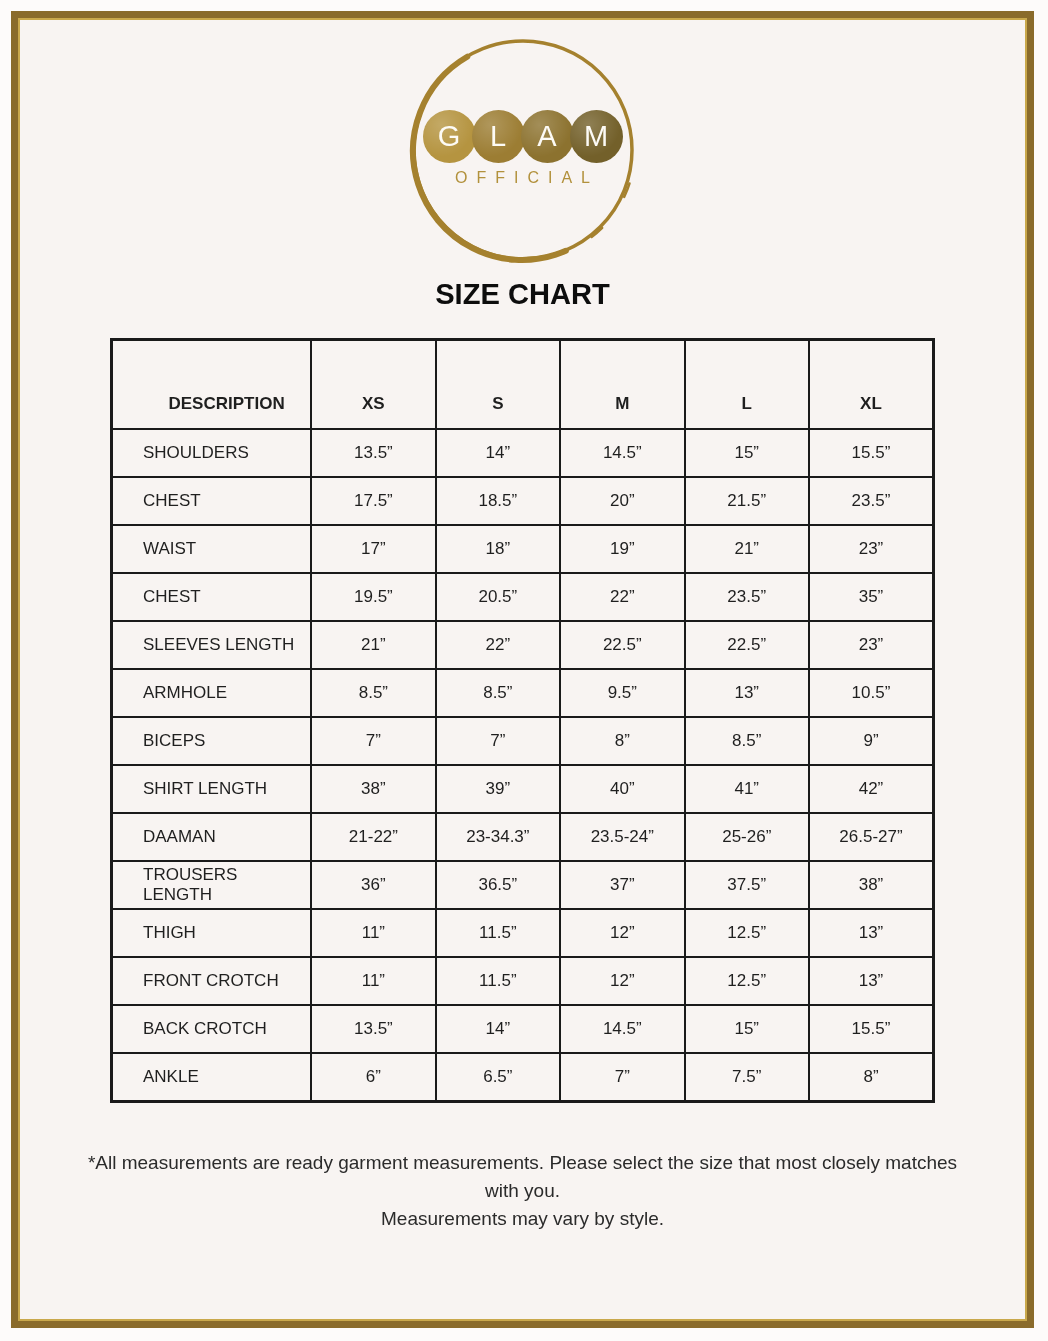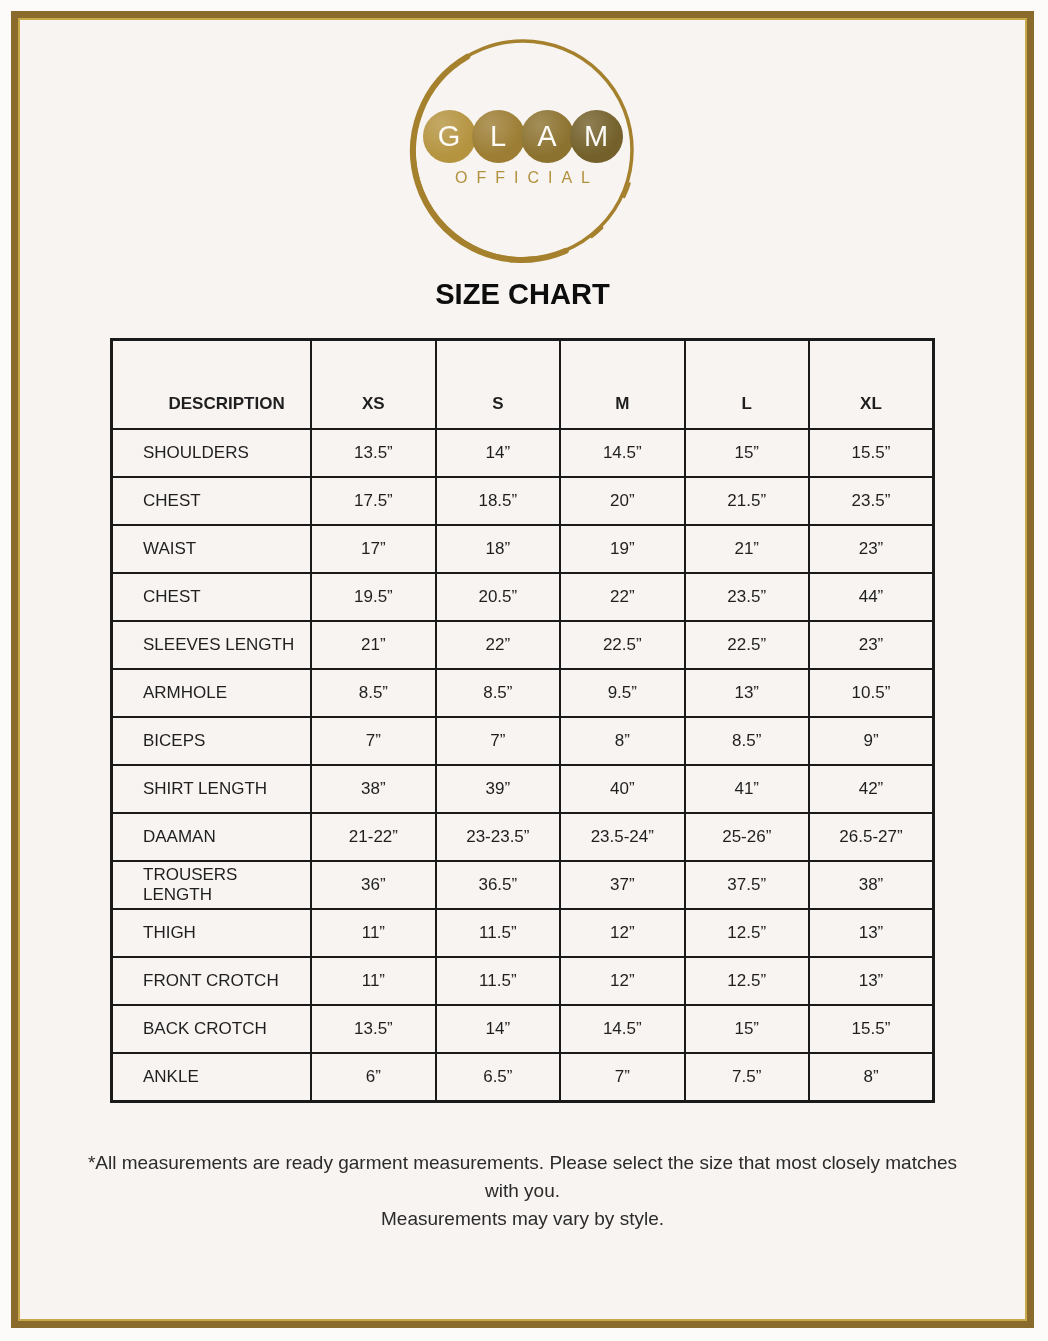--- a/index.html
+++ b/index.html
@@ -170,21 +170,21 @@
           <td>19”</td>
           <td>21”</td>
           <td>23”</td>
         </tr>
         <tr>
           <td class="lbl">CHEST</td>
           <td>19.5”</td>
           <td>20.5”</td>
           <td>22”</td>
           <td>23.5”</td>
-          <td>44”</td>
+          <td>35”</td>
         </tr>
         <tr>
           <td class="lbl">SLEEVES LENGTH</td>
           <td>21”</td>
           <td>22”</td>
           <td>22.5”</td>
           <td>22.5”</td>
           <td>23”</td>
         </tr>
         <tr>
@@ -207,21 +207,21 @@
           <td class="lbl">SHIRT LENGTH</td>
           <td>38”</td>
           <td>39”</td>
           <td>40”</td>
           <td>41”</td>
           <td>42”</td>
         </tr>
         <tr>
           <td class="lbl">DAAMAN</td>
           <td>21-22”</td>
-          <td>23-23.5”</td>
+          <td>23-34.3”</td>
           <td>23.5-24”</td>
           <td>25-26”</td>
           <td>26.5-27”</td>
         </tr>
         <tr>
           <td class="lbl">TROUSERS LENGTH</td>
           <td>36”</td>
           <td>36.5”</td>
           <td>37”</td>
           <td>37.5”</td>

